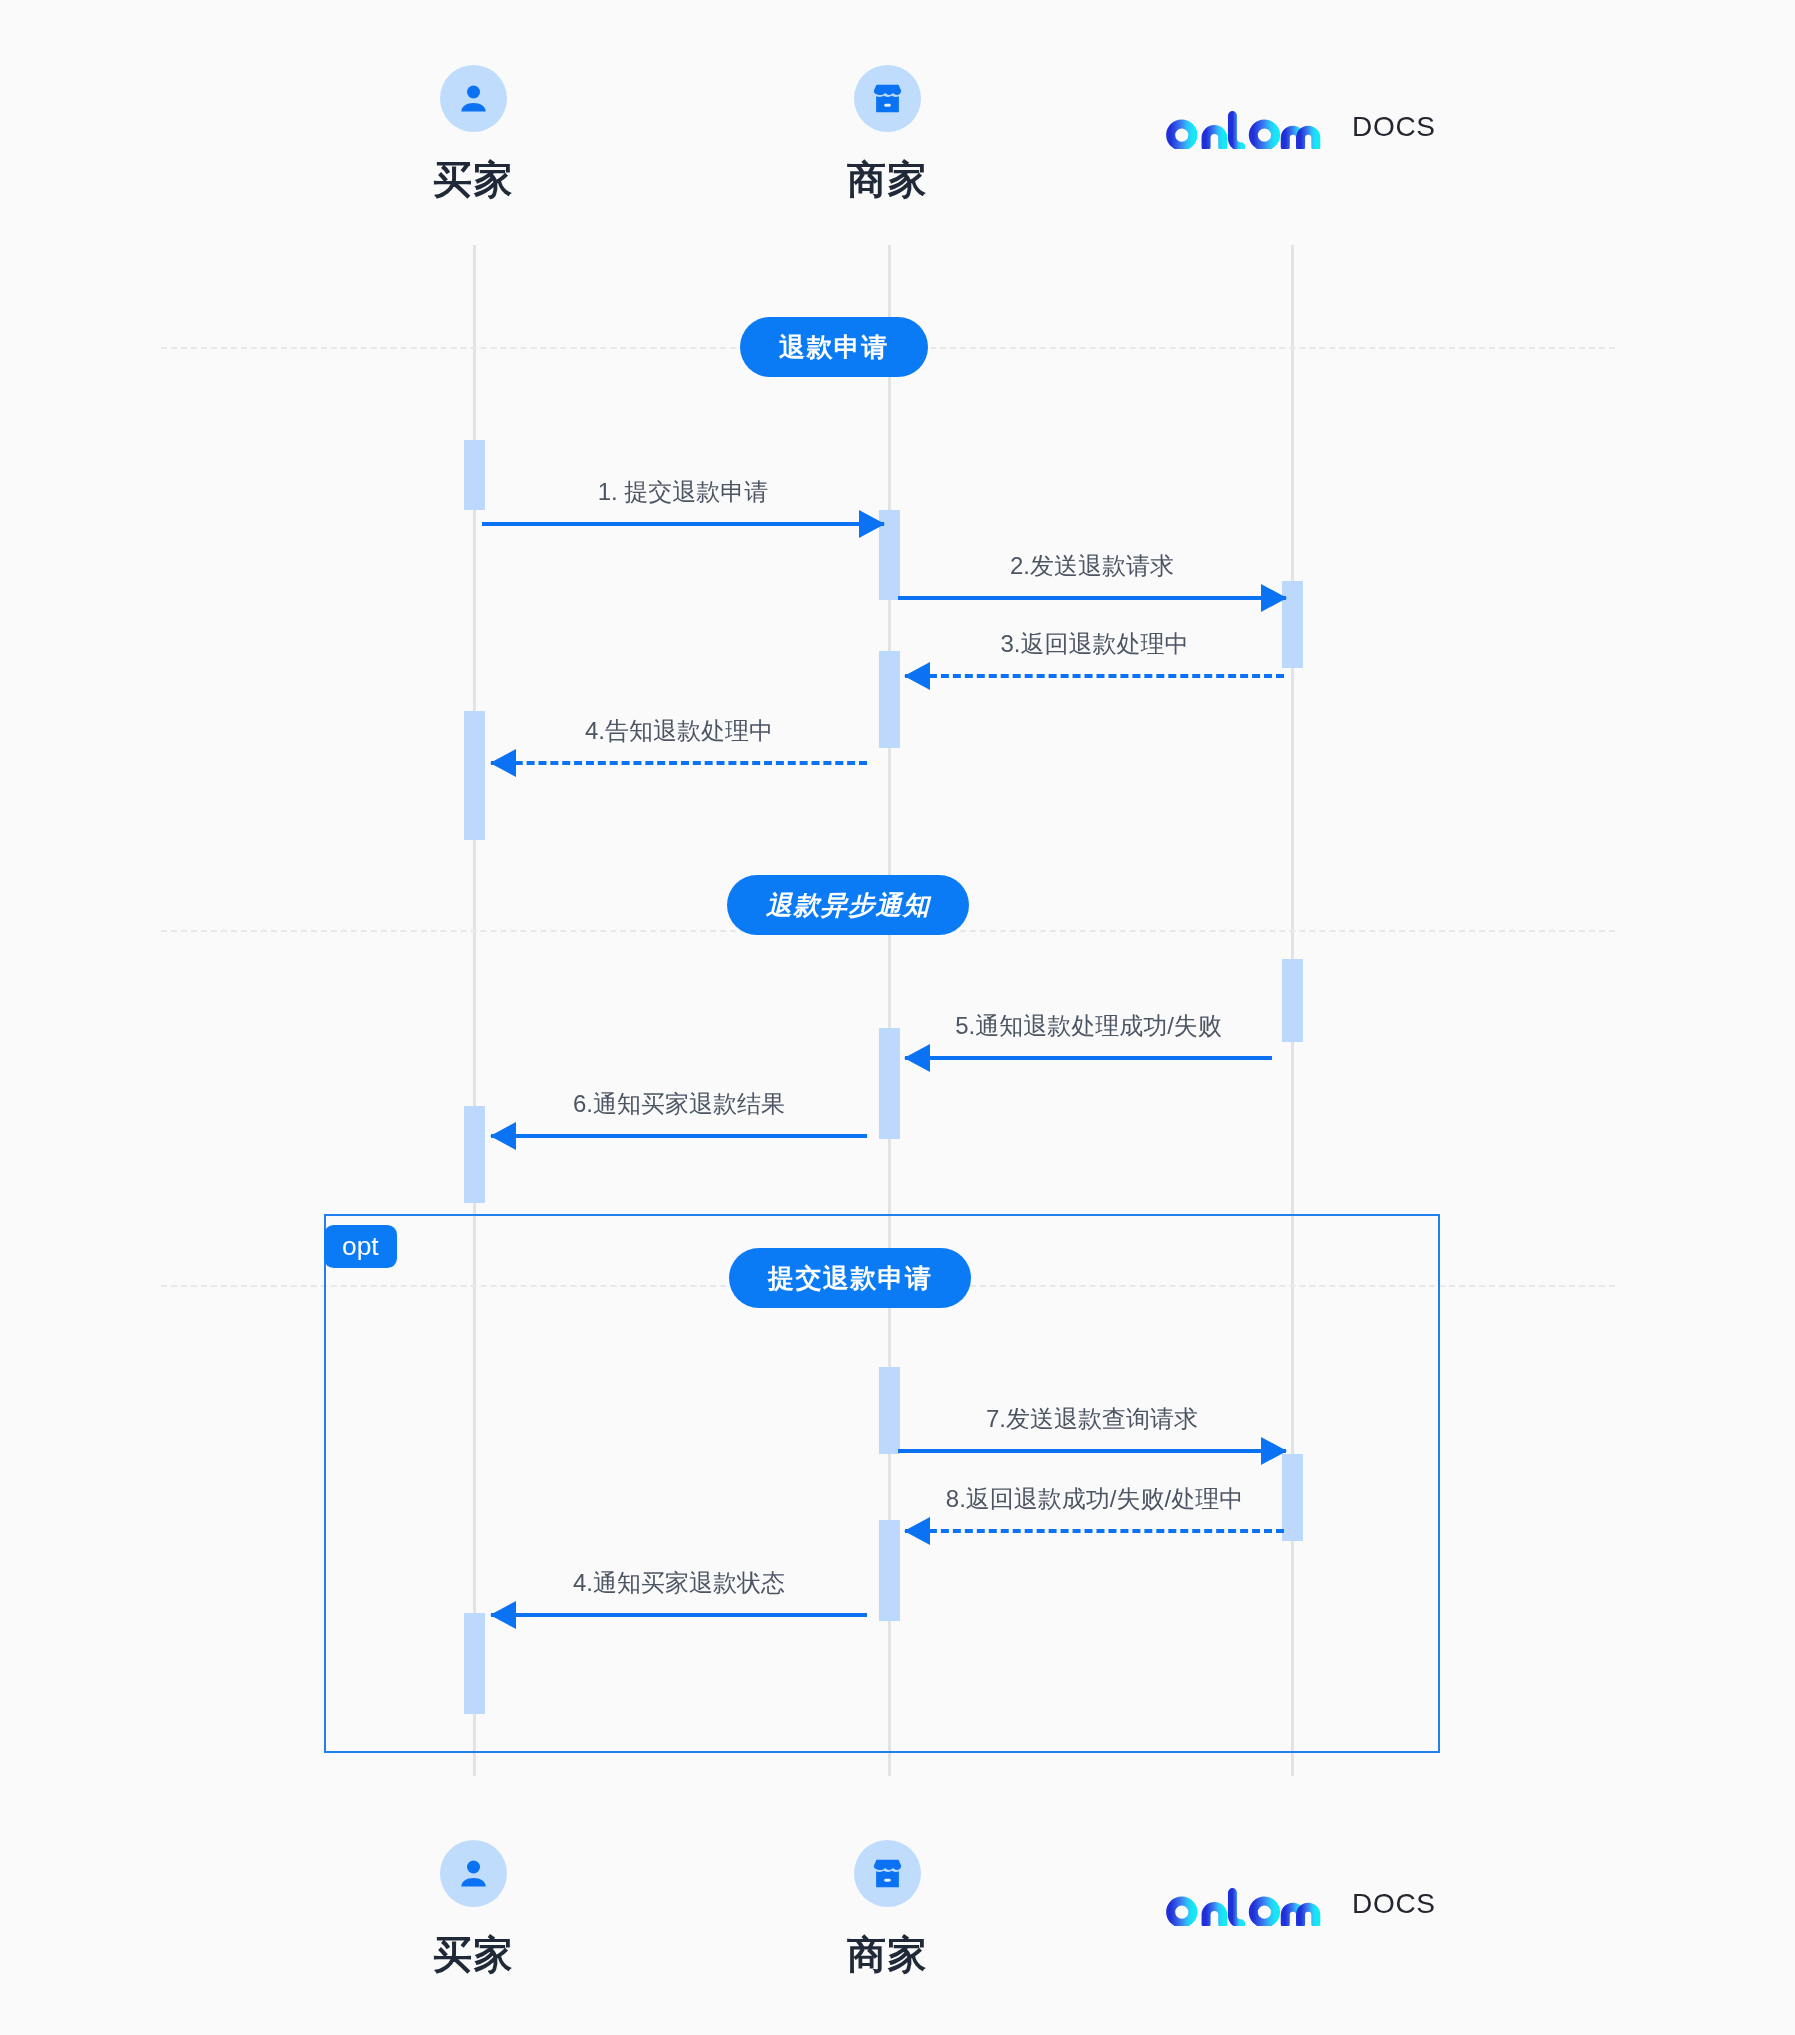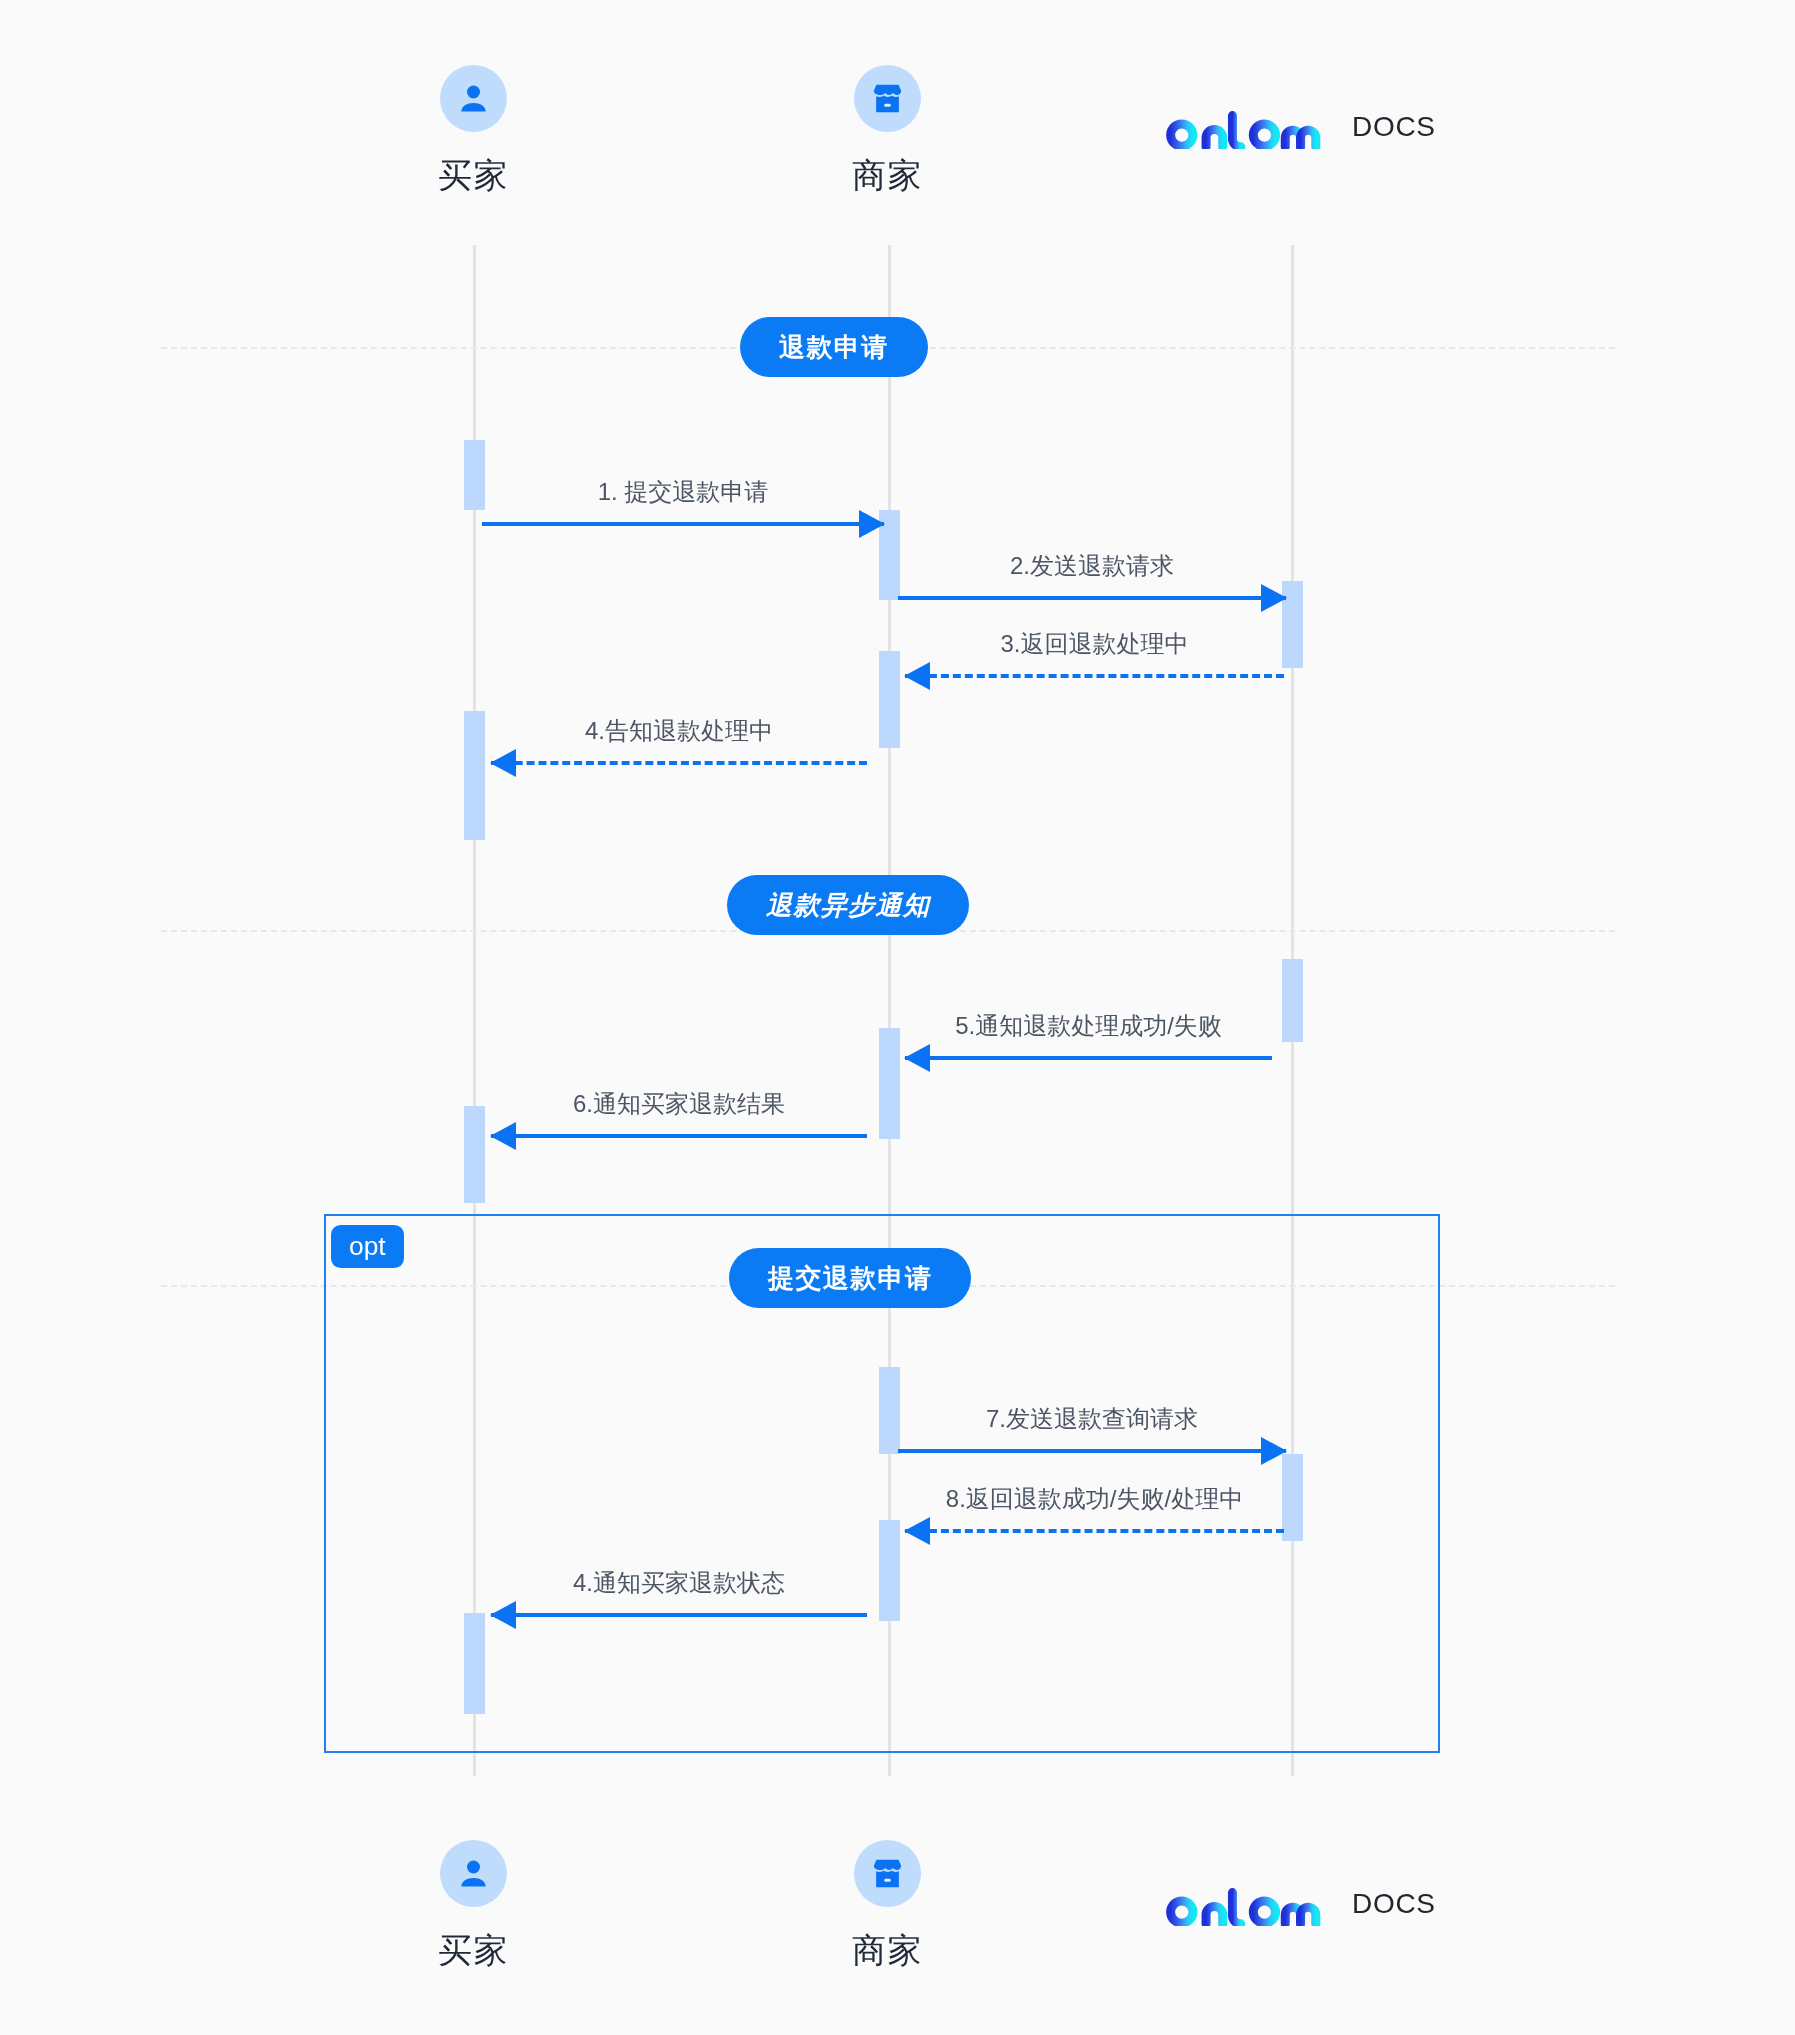--- a/index.html
+++ b/index.html
@@ -12,21 +12,21 @@
   #stage{position:absolute;left:0;top:0;width:1795px;height:2035px;}
 
   
   .actor{position:absolute;width:181px;text-align:center;}
   .actor-av{
     width:67px;height:67px;border-radius:50%;
     background:#bfdcfd;margin:0 auto;
     display:flex;align-items:center;justify-content:center;
   }
   .actor-name{
-    margin-top:21px;font-size:34px;font-weight:normal;
+    margin-top:21px;font-size:39px;font-weight:bold;
     color:#1f2937;letter-spacing:1.4px;
   }
 
   
   .lifeline{position:absolute;width:2.8px;background:#e2e3e5;}
 
   
   .act{position:absolute;width:21px;background:#bcd9fd;}
 
   
@@ -179,21 +179,21 @@
     <div class="msg-label">5.通知退款处理成功/失败</div>
   </div>
 
   <div class="msg solid" style="left:491px;top:1134px;width:376px;">
     <div class="line"></div>
     <div class="arrow left"></div>
     <div class="msg-label">6.通知买家退款结果</div>
   </div>
 
   <div class="frag" style="left:324px;top:1214px;width:1116px;height:539px;"></div>
-  <div class="frag-tag" style="left:331px;top:1225px;">
+  <div class="frag-tag" style="left:324px;top:1225px;">
     <span>opt</span>
   </div>
 
   <div class="pill" style="left:729px;top:1248px;">
     <span>提交退款申请</span>
   </div>
 
   <div class="act" style="left:879px;top:1367px;height:87px;"></div>
   <div class="act" style="left:1282px;top:1454px;height:87px;"></div>
   <div class="act" style="left:879px;top:1520px;height:101px;"></div>

